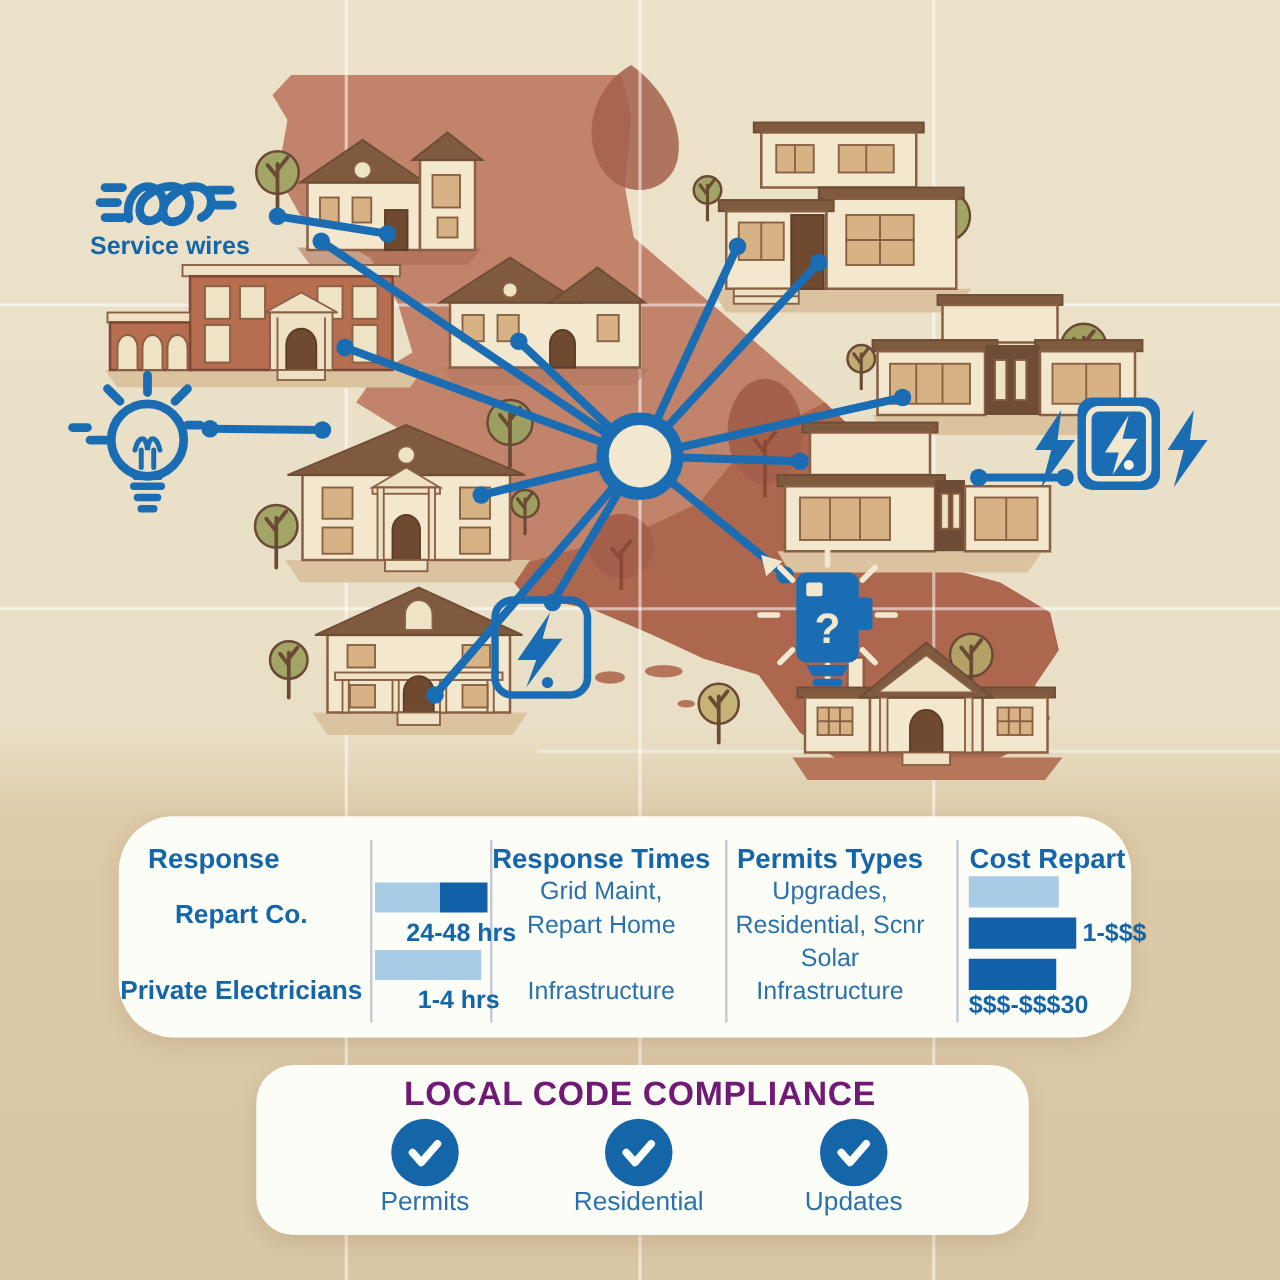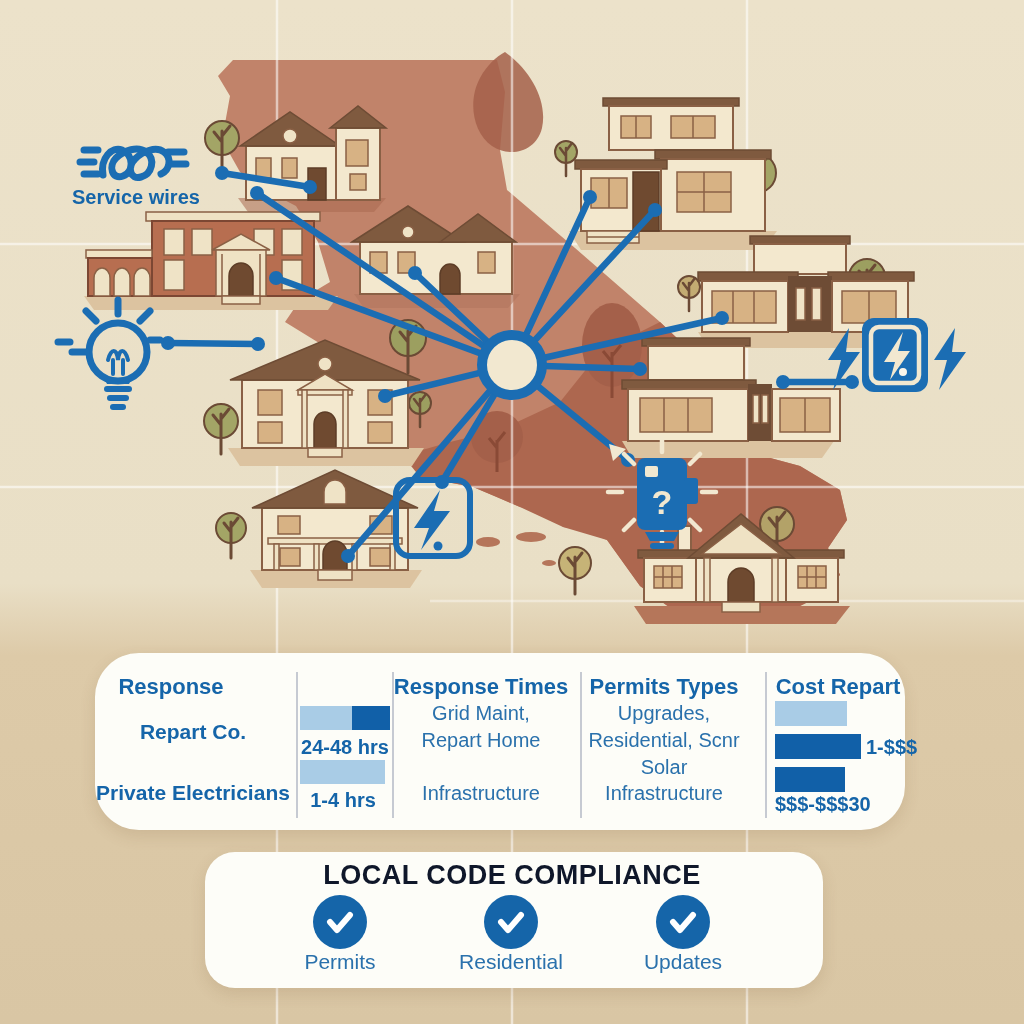--- a/index.html
+++ b/index.html
@@ -34,36 +34,36 @@
   #aluminum-label{left:72px;top:186px;font-size:20px;font-weight:bold;}
 
   
   #table-card{left:95px;top:653px;width:810px;height:177px;background:#fdfdf8;
     border-radius:44px;box-shadow:0 6px 16px rgba(110,80,45,.14);}
   .divider{position:absolute;top:672px;width:2px;height:146px;background:#c6cad2;}
   .th{position:absolute;top:674px;transform:translateX(-50%);font-size:22px;font-weight:bold;color:#1565a9;white-space:nowrap;}
   .prov{position:absolute;transform:translateX(-50%);font-size:21px;font-weight:bold;color:#1565a9;white-space:nowrap;}
   .cell{position:absolute;transform:translateX(-50%);font-size:20px;font-weight:500;color:#2a71ac;
     text-align:center;white-space:pre-line;line-height:27px;}
-  .time-label{position:absolute;transform:translateX(-50%);font-size:20px;font-weight:600;color:#1565a9;white-space:nowrap;}
+  .time-label{position:absolute;transform:translateX(-50%);font-size:20px;font-weight:600;color:#1565a9;white-space:nowrap;margin-left:24px;}
   .barrow{position:absolute;display:flex;}
   .seg{height:24px;}
   .seg.light{background:#a9cce6;}
   .seg.dark{background:#1160a8;}
   #cost-bars{position:absolute;left:775px;top:701px;display:flex;flex-direction:column;gap:8px;}
   .cseg{height:25px;}
   .cseg.light{background:#a9cce6;}
   .cseg.dark{background:#1160a8;}
   .cost-label{position:absolute;font-size:20px;font-weight:bold;color:#1565a9;white-space:nowrap;}
 
   
   #compliance-card{left:205px;top:852px;width:618px;height:136px;background:#fdfdf8;
     border-radius:30px;box-shadow:0 6px 16px rgba(110,80,45,.14);}
   #compliance-title{position:absolute;left:50%;transform:translateX(-50%);top:860px;
-    font-size:27px;font-weight:bold;letter-spacing:.5px;color:#0f172a;white-space:nowrap;}
+    font-size:27px;font-weight:bold;letter-spacing:.5px;color:#701a75;white-space:nowrap;}
   .check-circle{position:absolute;top:895px;width:54px;height:54px;border-radius:50%;
     background:#1565a9;display:flex;align-items:center;justify-content:center;}
   .check-circle svg{display:block;}
   .check-label{position:absolute;top:950px;transform:translateX(-50%);
     font-size:21px;font-weight:500;color:#2a71ac;white-space:nowrap;}
 </style>
 </head>
 <body>
 
 <svg id="scene" viewBox="0 0 1024 1024">

